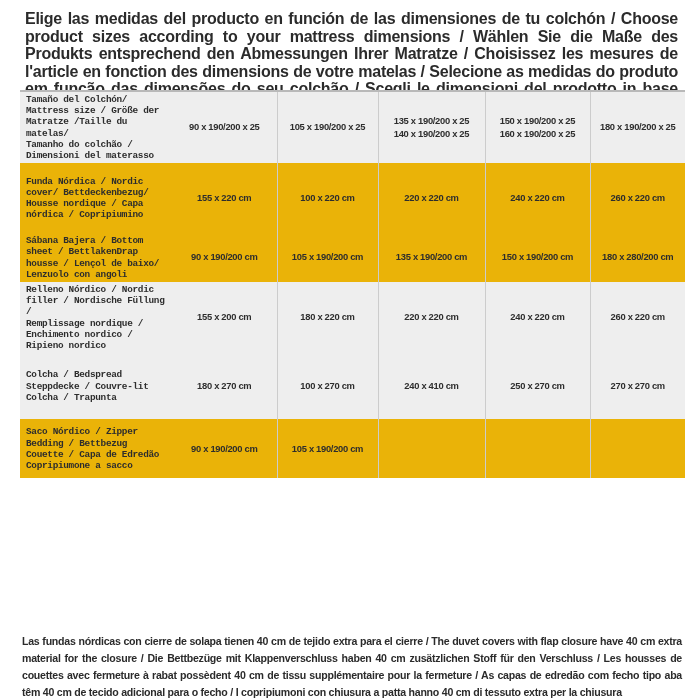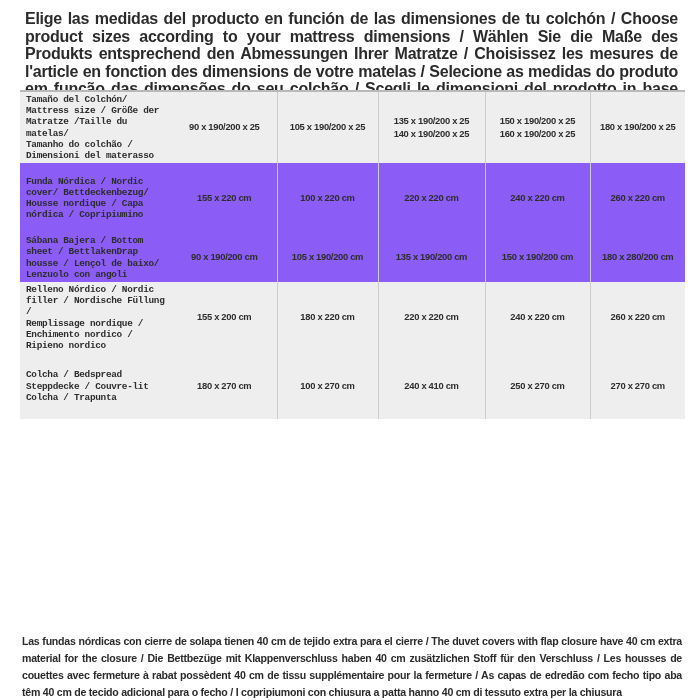--- a/index.html
+++ b/index.html
@@ -28,21 +28,21 @@
 
   table.size-table {
     position: absolute;
     left: 20px; top: 90px;
     width: 665px;
     border-collapse: collapse;
     table-layout: fixed;
     border-top: 2px solid #b9b9b9;
   }
   table.size-table tr.band-gray  { background: #eeeeee; }
-  table.size-table tr.band-white { background: #8b5cf6; }
+  table.size-table tr.band-white { background: #eab308; }
 
   td {
     vertical-align: middle;
     font-weight: bold;
     font-size: 9.4px;
     letter-spacing: -0.3px;
     color: #2d2d2d;
     padding: 2px 3px;
   }
   td.label {
@@ -140,18 +140,29 @@
       <tr class="band-gray" style="height:66px">
         <td class="label">Colcha / Bedspread
 Steppdecke / Couvre-lit
 Colcha / Trapunta</td>
         <td class="val">180 x 270 cm</td>
         <td class="val">100 x 270 cm</td>
         <td class="val">240 x 410 cm</td>
         <td class="val">250 x 270 cm</td>
         <td class="val">270 x 270 cm</td>
       </tr>
+      <tr class="band-white" style="height:59px">
+        <td class="label">Saco Nórdico / Zipper
+Bedding / Bettbezug
+Couette  / Capa de Edredão
+Copripiumone a sacco</td>
+        <td class="val">90 x 190/200 cm</td>
+        <td class="val">105 x 190/200 cm</td>
+        <td class="val"></td>
+        <td class="val"></td>
+        <td class="val"></td>
+      </tr>
     </tbody>
   </table>
 
   <p class="footnote-text">Las fundas nórdicas con cierre de solapa tienen 40 cm de tejido extra para el cierre  / The duvet covers with flap closure have 40 cm extra material for the closure / Die Bettbezüge mit Klappenverschluss haben 40 cm zusätzlichen Stoff für den Verschluss / Les housses de couettes avec fermeture à rabat possèdent 40 cm de tissu supplémentaire pour la fermeture / As capas de edredão com fecho tipo aba têm 40 cm de tecido adicional para o fecho / I copripiumoni con chiusura a patta hanno 40 cm di tessuto extra per la chiusura</p>
 
 </div>
 
 </body></html>

